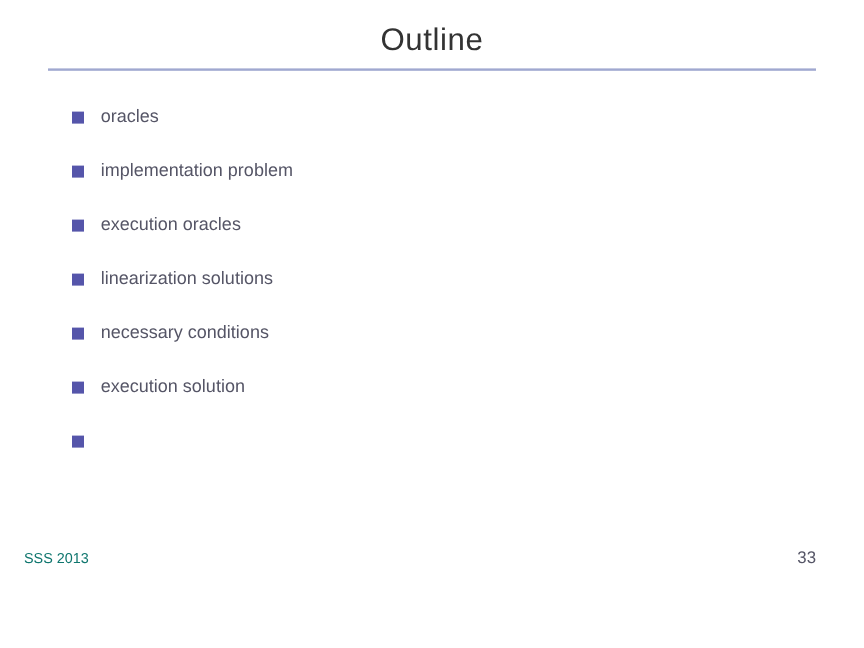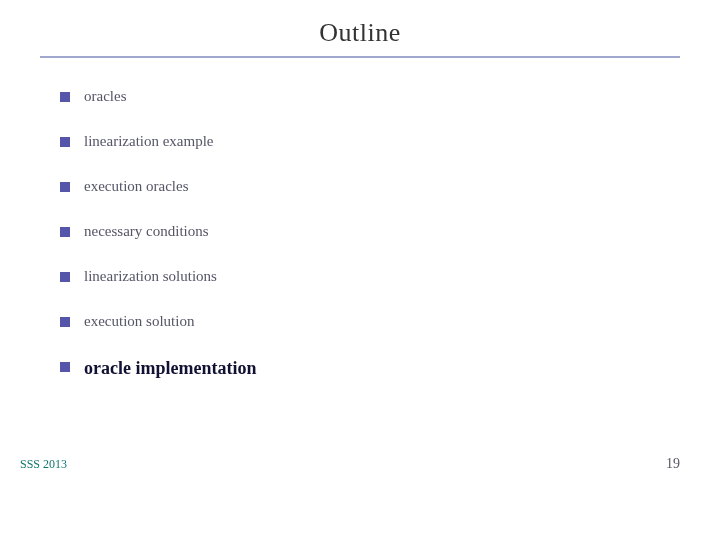--- a/index.html
+++ b/index.html
@@ -15,21 +15,20 @@
       font-family: Arial, Helvetica, sans-serif;
       position: relative;
       overflow: hidden;
     }
 
     .slide-container {
       width: 720px;
       height: 500px;
       background: #ffffff;
       position: relative;
-      font-family: Liberation Serif, serif;
     }
 
     .title-area {
       text-align: center;
       padding-top: 18px;
       padding-bottom: 10px;
     }
 
     .title-text {
       font-size: 26px;
@@ -102,47 +101,46 @@
 
   <div class="content-area">
 
     <div class="outline-item">
       <div class="bullet"></div>
       <span class="item-text">oracles</span>
     </div>
 
     <div class="outline-item">
       <div class="bullet"></div>
-      <span class="item-text">linearization example</span>
+      <span class="item-text">implementation problem</span>
     </div>
 
     <div class="outline-item">
       <div class="bullet"></div>
       <span class="item-text">execution oracles</span>
     </div>
 
     <div class="outline-item">
       <div class="bullet"></div>
-      <span class="item-text">necessary conditions</span>
+      <span class="item-text">linearization solutions</span>
     </div>
 
     <div class="outline-item">
       <div class="bullet"></div>
-      <span class="item-text">linearization solutions</span>
+      <span class="item-text">necessary conditions</span>
     </div>
 
     <div class="outline-item">
       <div class="bullet"></div>
       <span class="item-text">execution solution</span>
     </div>
 
     <div class="outline-item">
       <div class="bullet"></div>
-      <span class="item-text highlighted">oracle implementation</span>
     </div>
 
   </div>
 
-  <div class="slide-number">19</div>
+  <div class="slide-number">33</div>
 
   <div class="footer-label">SSS 2013</div>
 
 </div>
 
 </body></html>

